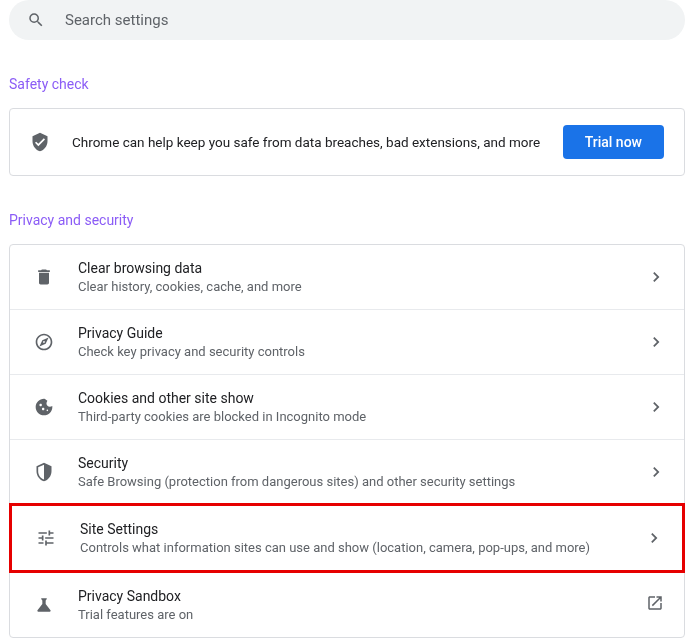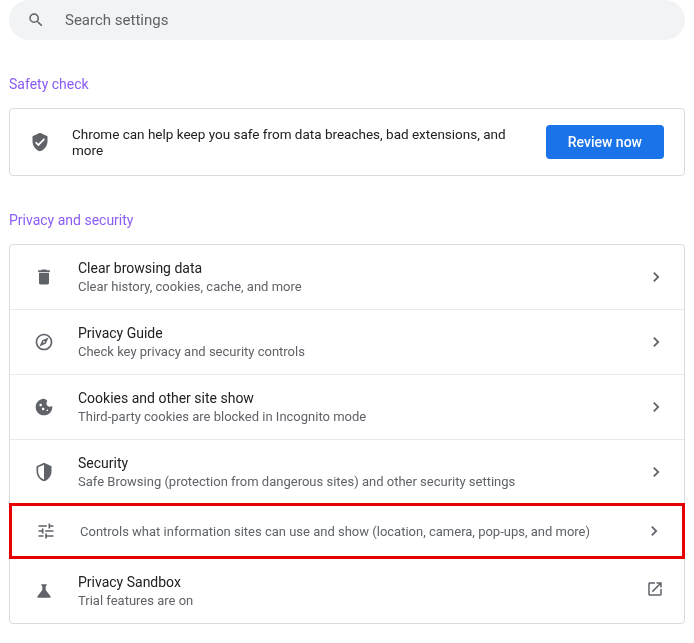--- a/index.html
+++ b/index.html
@@ -159,21 +159,21 @@
 <div class="section-title">Safety check</div>
 
 <div class="card">
   <div class="safety-row">
     <span class="icon">
       <svg viewBox="0 0 24 24">
           <path d="M12 1L3 5v6c0 5.55 3.84 10.74 9 12 5.16-1.26 9-6.45 9-12V5l-9-4zm-2 16l-4-4 1.41-1.41L10 14.17l6.59-6.59L18 9l-8 8z"></path>
         </svg>
     </span>
     <span class="safety-msg">Chrome can help keep you safe from data breaches, bad extensions, and more</span>
-    <button class="btn-primary">Review now</button>
+    <button class="btn-primary">Trial now</button>
   </div>
 </div>
 
 <div class="section-title">Privacy and security</div>
 
 <div class="card" id="privacy-list">
     <div class="list-row">
       <span class="icon">
         <svg viewBox="0 0 24 24">
           <path d="M6 19c0 1.1.9 2 2 2h8c1.1 0 2-.9 2-2V7H6v12zM19 4h-3.5l-1-1h-5l-1 1H5v2h14V4z"></path>
@@ -237,20 +237,21 @@
         </svg>
       </span>
     </div>
     <div class="list-row highlighted">
       <span class="icon">
         <svg viewBox="0 0 24 24">
           <path d="M3 17v2h6v-2H3zM3 5v2h10V5H3zm10 16v-2h8v-2h-8v-2h-2v6h2zM7 9v2H3v2h4v2h2V9H7zm14 4v-2H11v2h10zm-6-4h2V7h4V5h-4V3h-2v6z"></path>
         </svg>
       </span>
       <div class="text">
+        <div class="title">Site Settings</div>
         <div class="subtitle">Controls what information sites can use and show (location, camera, pop-ups, and more)</div>
       </div>
       <span class="arrow">
         <svg viewBox="0 0 8 12">
           <path d="M1.5 0L0 1.5 4.5 6 0 10.5 1.5 12l6-6z"></path>
         </svg>
       </span>
     </div>
     <div class="list-row">
       <span class="icon">

